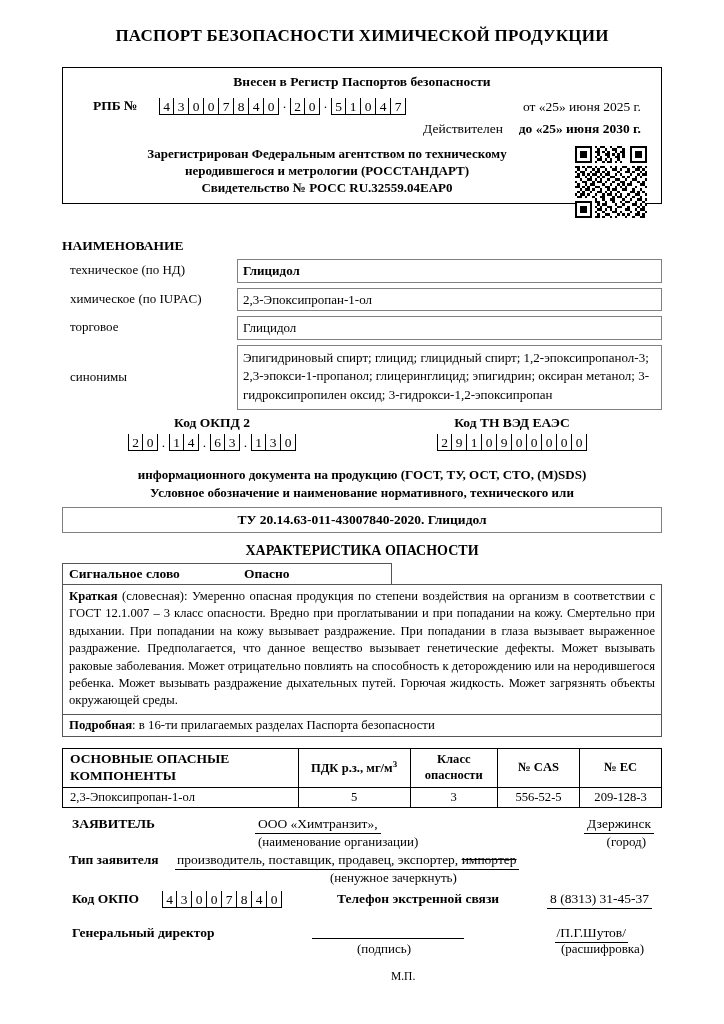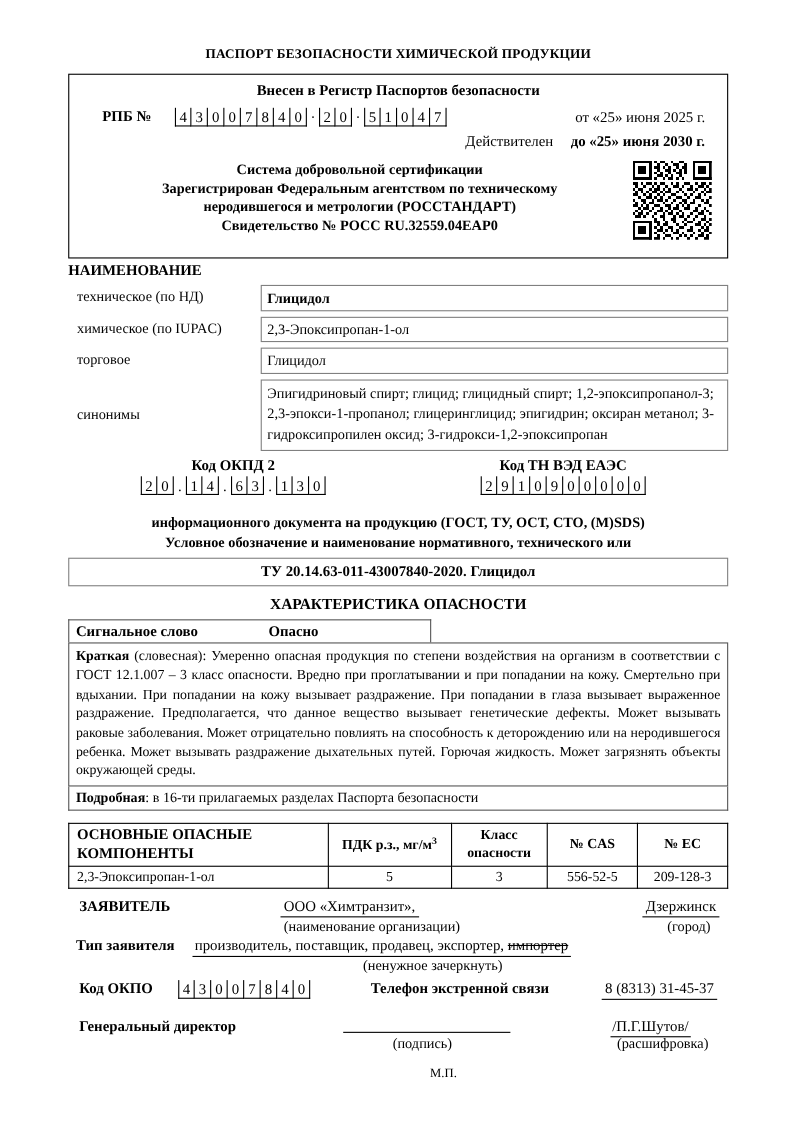--- a/index.html
+++ b/index.html
@@ -19,36 +19,36 @@
     width: 724px;
     height: 1024px;
     position: relative;
     box-sizing: border-box;
     padding: 0;
   }
 
   
   .doc-title {
     text-align: center;
-    font-size: 12px;
+    font-size: 17px;
     font-weight: bold;
     letter-spacing: 0.2px;
-    padding-top: 42px;
+    padding-top: 26px;
     padding-bottom: 0;
   }
 
   
   .reg-box {
     position: absolute;
     left: 62px;
     top: 67px;
     width: 600px;
     border: 1.5px solid #000;
     box-sizing: border-box;
-    padding: 6px 8px 20px 8px;
+    padding: 6px 8px 7px 8px;
   }
   .reg-inner-line {
     text-align: center;
     font-weight: bold;
     font-size: 13.5px;
     margin-bottom: 6px;
   }
   .rpb-row {
     position: relative;
     height: 25px;
@@ -393,21 +393,20 @@
       </div>
       <div class="date-from">от «25» июня 2025 г.</div>
     </div>
 
     <div class="valid-row">
       <div class="valid-label">Действителен</div>
       <div class="date-to">до «25» июня 2030 г.</div>
     </div>
 
     <div class="cert-block">
-      <div>Система добровольной сертификации</div>
       <div>Зарегистрирован Федеральным агентством по техническому</div>
       <div>неродившегося и метрологии (РОССТАНДАРТ)</div>
       <div>Свидетельство № РОСС RU.32559.04ЕАР0</div>
     </div>
 
     <svg class="qr" viewBox="0 0 29 29" shape-rendering="crispEdges">
       <rect width="29" height="29" fill="#fff"></rect>
       <g fill="#000">
         <rect x="0" y="0" width="7" height="1"></rect>
           <rect x="0" y="0" width="1" height="7"></rect>

